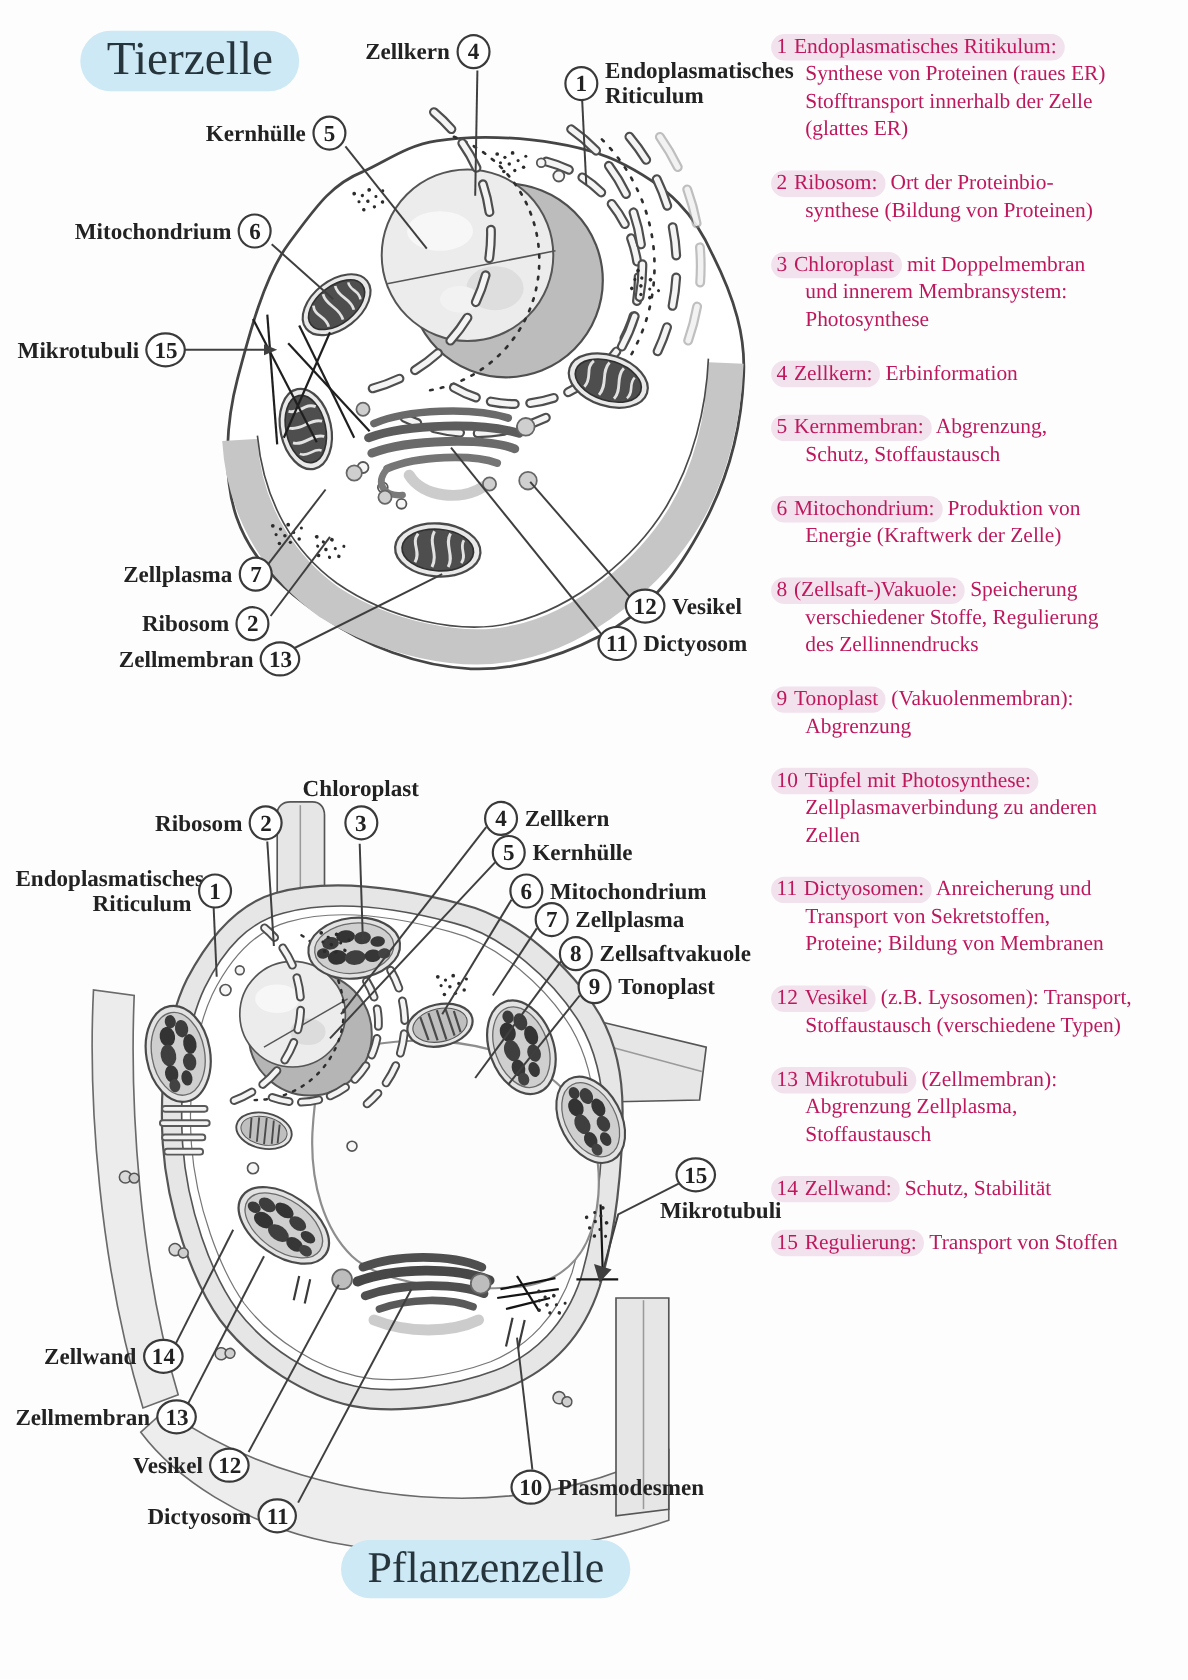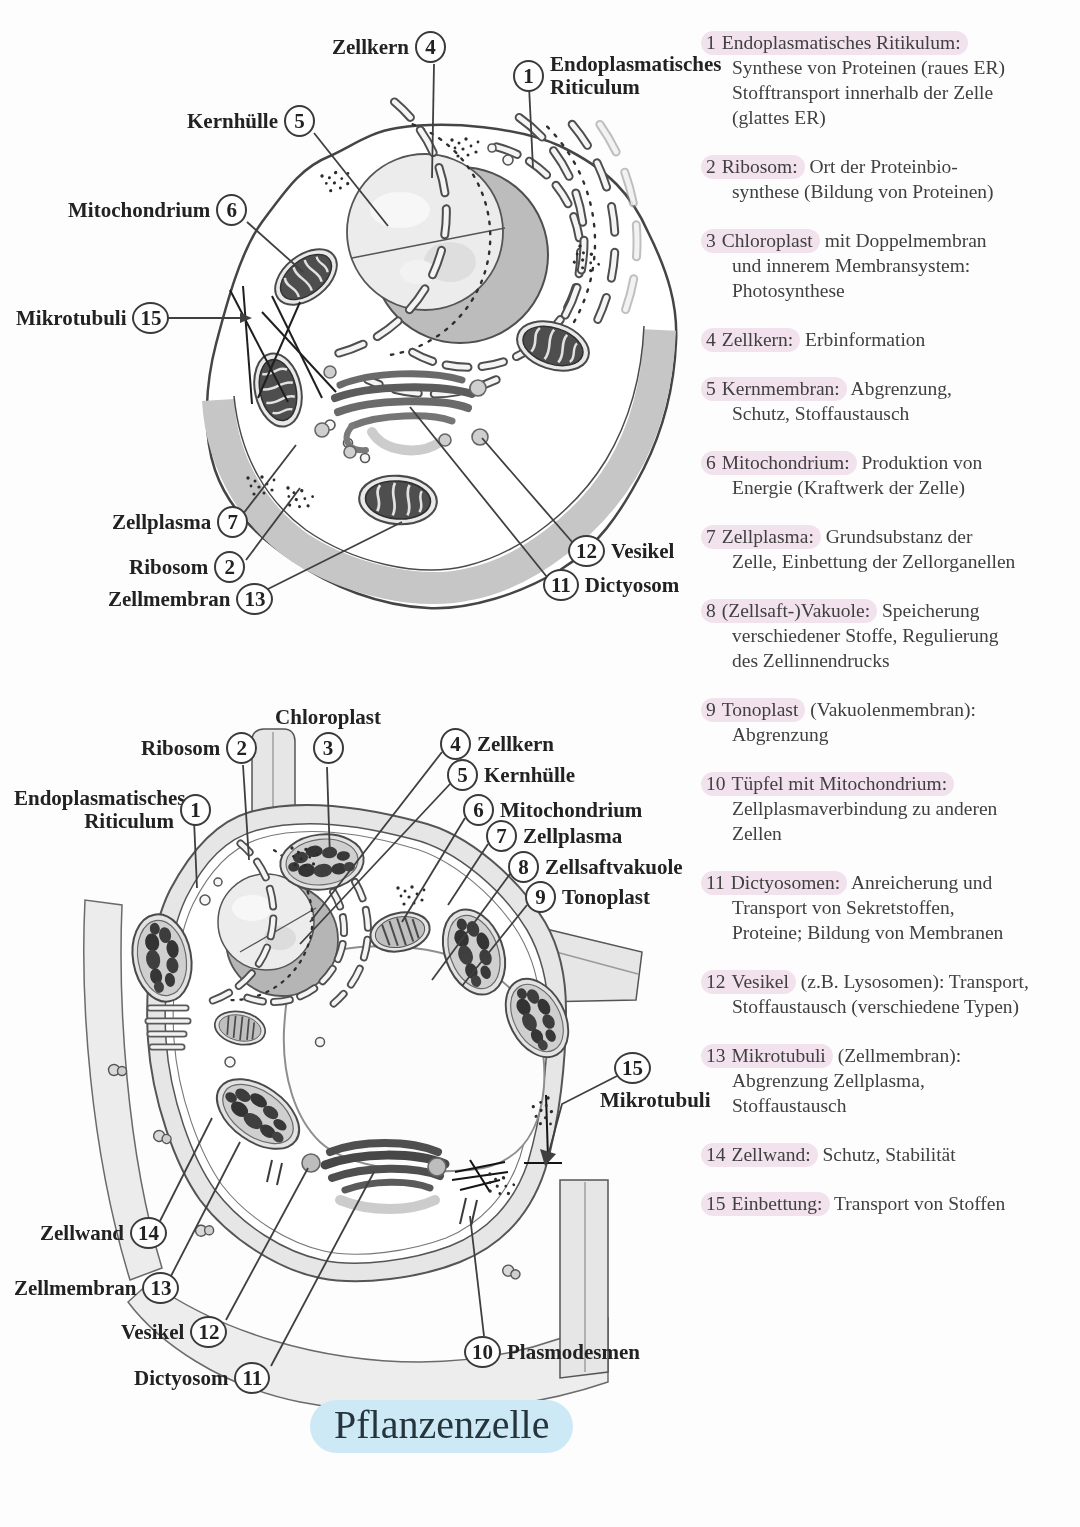--- a/index.html
+++ b/index.html
@@ -14,21 +14,21 @@
            font-size:21px;color:#222;white-space:nowrap;line-height:23px;font-weight:bold;}
   .cnum{display:inline-flex;align-items:center;justify-content:center;box-sizing:border-box;
         min-width:31px;height:32px;padding:0 6px;border:2.2px solid #3a3a3a;border-radius:50%;
         background:#fff;font-size:21px;color:#222;}
   .ctext.two{white-space:pre-line;}
   .ctext.r{text-align:right;width:160px;}
   .ctext.l{text-align:left;width:166px;}
   .callout.col{flex-direction:column;gap:3px;align-items:center;width:116px;white-space:normal;text-align:center;}
   .callout.colrev{flex-direction:column;gap:5px;align-items:flex-start;}
   .callout.colrev .cnum{margin-left:14px;}
-  .legend{position:absolute;z-index:3;left:706px;top:30px;width:370px;font-size:19.5px;line-height:25px;color:#404040;}
+  .legend{position:absolute;z-index:3;left:706px;top:30px;width:370px;font-size:19.5px;line-height:25px;color:#be185d;}
   .legend-item{padding-left:26px;text-indent:-26px;margin-bottom:24px;}
   .hl{background:#f2e2ed;border-radius:12px;padding:1px 7px 2px 5px;margin-left:-5px;
       -webkit-box-decoration-break:clone;box-decoration-break:clone;}
   .lnum{margin-right:6px;}
   .lrest{white-space:pre-line;}
 </style>
 </head>
 <body>
 
 <div class="page">
@@ -283,20 +283,21 @@
         <path d="M160,1221 L212,1118"></path>
           <path d="M171,1276 L240,1142"></path>
           <path d="M226,1320 L308,1168"></path>
         <path d="M271,1366 L374,1172"></path>
           <path d="M484,1336 L470,1216"></path>
       </g>
       <polygon points="545,1166 540,1149 556,1154" fill="#3f3f3f"></polygon>
     </g>
   </svg>
 
+  <div class="pill tier">Tierzelle</div>
   <div class="pill pflz">Pflanzenzelle</div>
 
   <div class="callout" style="left:332px;top:31px">
     <span class="ctext">Zellkern</span>
     <span class="cnum">4</span>
   </div>
   <div class="callout" style="left:513px;top:53px">
     <span class="cnum">1</span>
     <span class="ctext two l">Endoplasmatisches
 Riticulum</span>
@@ -417,34 +418,30 @@
     </div>
     <div class="legend-item">
       <span class="hl"><span class="lnum">5</span><span class="lterm">Kernmembran:</span></span><span class="lrest"> Abgrenzung,
 Schutz, Stoffaustausch</span>
     </div>
     <div class="legend-item">
       <span class="hl"><span class="lnum">6</span><span class="lterm">Mitochondrium:</span></span><span class="lrest"> Produktion von
 Energie (Kraftwerk der Zelle)</span>
     </div>
     <div class="legend-item">
-      <span class="hl"><span class="lnum">7</span><span class="lterm">Zellplasma:</span></span><span class="lrest"> Grundsubstanz der
-Zelle, Einbettung der Zellorganellen</span>
-    </div>
-    <div class="legend-item">
       <span class="hl"><span class="lnum">8</span><span class="lterm">(Zellsaft-)Vakuole:</span></span><span class="lrest"> Speicherung
 verschiedener Stoffe, Regulierung
 des Zellinnendrucks</span>
     </div>
     <div class="legend-item">
       <span class="hl"><span class="lnum">9</span><span class="lterm">Tonoplast</span></span><span class="lrest"> (Vakuolenmembran):
 Abgrenzung</span>
     </div>
     <div class="legend-item">
-      <span class="hl"><span class="lnum">10</span><span class="lterm">Tüpfel mit Mitochondrium:</span></span><span class="lrest">
+      <span class="hl"><span class="lnum">10</span><span class="lterm">Tüpfel mit Photosynthese:</span></span><span class="lrest">
 Zellplasmaverbindung zu anderen
 Zellen</span>
     </div>
     <div class="legend-item">
       <span class="hl"><span class="lnum">11</span><span class="lterm">Dictyosomen:</span></span><span class="lrest"> Anreicherung und
 Transport von Sekretstoffen,
 Proteine; Bildung von Membranen</span>
     </div>
     <div class="legend-item">
       <span class="hl"><span class="lnum">12</span><span class="lterm">Vesikel</span></span><span class="lrest"> (z.B. Lysosomen): Transport,
@@ -452,16 +449,16 @@
     </div>
     <div class="legend-item">
       <span class="hl"><span class="lnum">13</span><span class="lterm">Mikrotubuli</span></span><span class="lrest"> (Zellmembran):
 Abgrenzung Zellplasma,
 Stoffaustausch</span>
     </div>
     <div class="legend-item">
       <span class="hl"><span class="lnum">14</span><span class="lterm">Zellwand:</span></span><span class="lrest"> Schutz, Stabilität</span>
     </div>
     <div class="legend-item">
-      <span class="hl"><span class="lnum">15</span><span class="lterm">Einbettung:</span></span><span class="lrest"> Transport von Stoffen</span>
+      <span class="hl"><span class="lnum">15</span><span class="lterm">Regulierung:</span></span><span class="lrest"> Transport von Stoffen</span>
     </div>
   </div>
 </div>
 
 </body></html>

